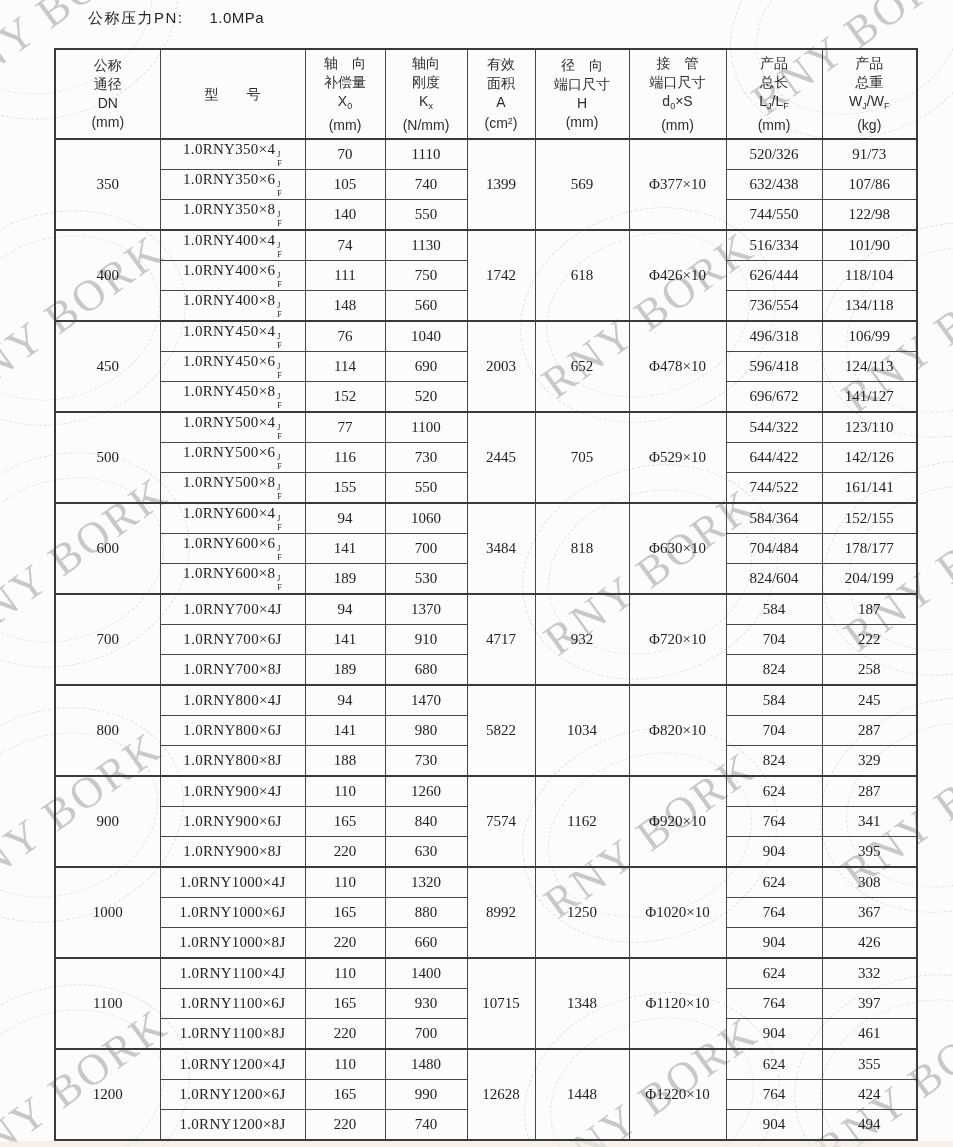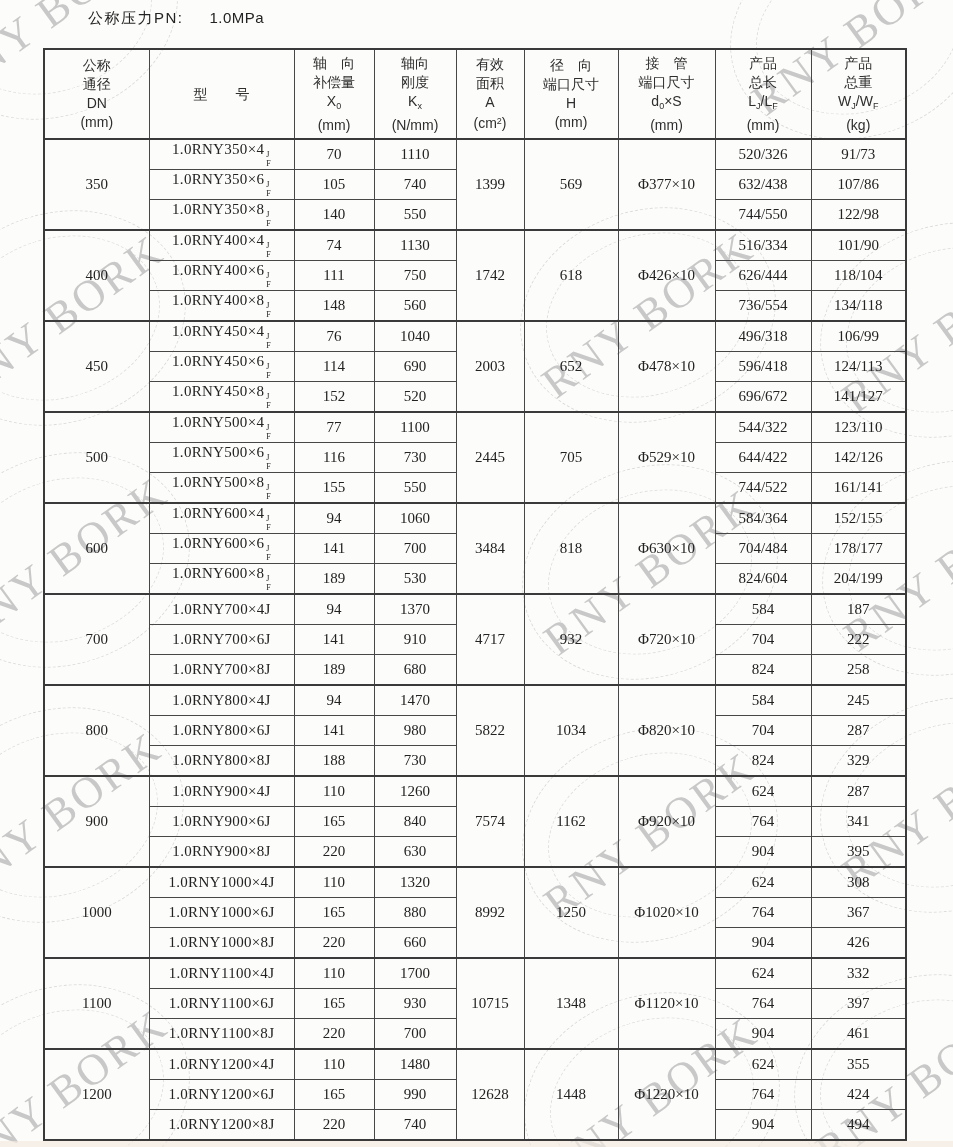--- a/index.html
+++ b/index.html
@@ -14,21 +14,21 @@
     transform:translate(-50%,-50%) rotate(-18deg); }
   .wm-ring.outer { width:258px; height:208px; }
   .wm-ring.inner { width:206px; height:158px; border-color:#e0e0e0; }
   .wm-text { position:absolute; transform:translate(-50%,-50%) rotate(-36deg);
     font-family:"Liberation Serif", serif; font-size:44px; letter-spacing:3px;
     white-space:nowrap; }
   .title { position:absolute; left:88px; top:9px; z-index:2;
     font-family:"Liberation Sans", sans-serif; font-size:15px; color:#232323;
     letter-spacing:1.5px; }
   .title .val { margin-left:26px; letter-spacing:0.5px; }
-  table.spec { position:absolute; left:43px; top:48px; z-index:1;
+  table.spec { position:absolute; left:54px; top:48px; z-index:1;
     width:862px; border-collapse:collapse; table-layout:fixed;
     border:2px solid #3a3a3a; background:transparent; }
   .spec th, .spec td { border:1px solid #474747; text-align:center;
     vertical-align:middle; padding:0; }
   .spec thead th { height:88px; border-bottom:2px solid #3a3a3a;
     font-family:"Liberation Sans", sans-serif; font-weight:normal;
     font-size:14px; color:#2e2e2e; }
   .hline { line-height:19px; }
   .spec sub { font-size:9px; vertical-align:-3px; }
   .spec sup { font-size:9px; vertical-align:4px; }
@@ -455,21 +455,21 @@
         <td class="model"><span>1.0RNY1000×8J</span></td>
         <td class="num">220</td>
         <td class="num">660</td>
         <td class="num">904</td>
         <td class="num">426</td>
       </tr>
       <tr class="gstart">
         <td class="dn" rowspan="3">1100</td>
         <td class="model"><span>1.0RNY1100×4J</span></td>
         <td class="num">110</td>
-        <td class="num">1700</td>
+        <td class="num">1400</td>
         <td class="num" rowspan="3">10715</td>
         <td class="num" rowspan="3">1348</td>
         <td class="num" rowspan="3">Φ1120×10</td>
         <td class="num">624</td>
         <td class="num">332</td>
       </tr>
       <tr>
         <td class="model"><span>1.0RNY1100×6J</span></td>
         <td class="num">165</td>
         <td class="num">930</td>

